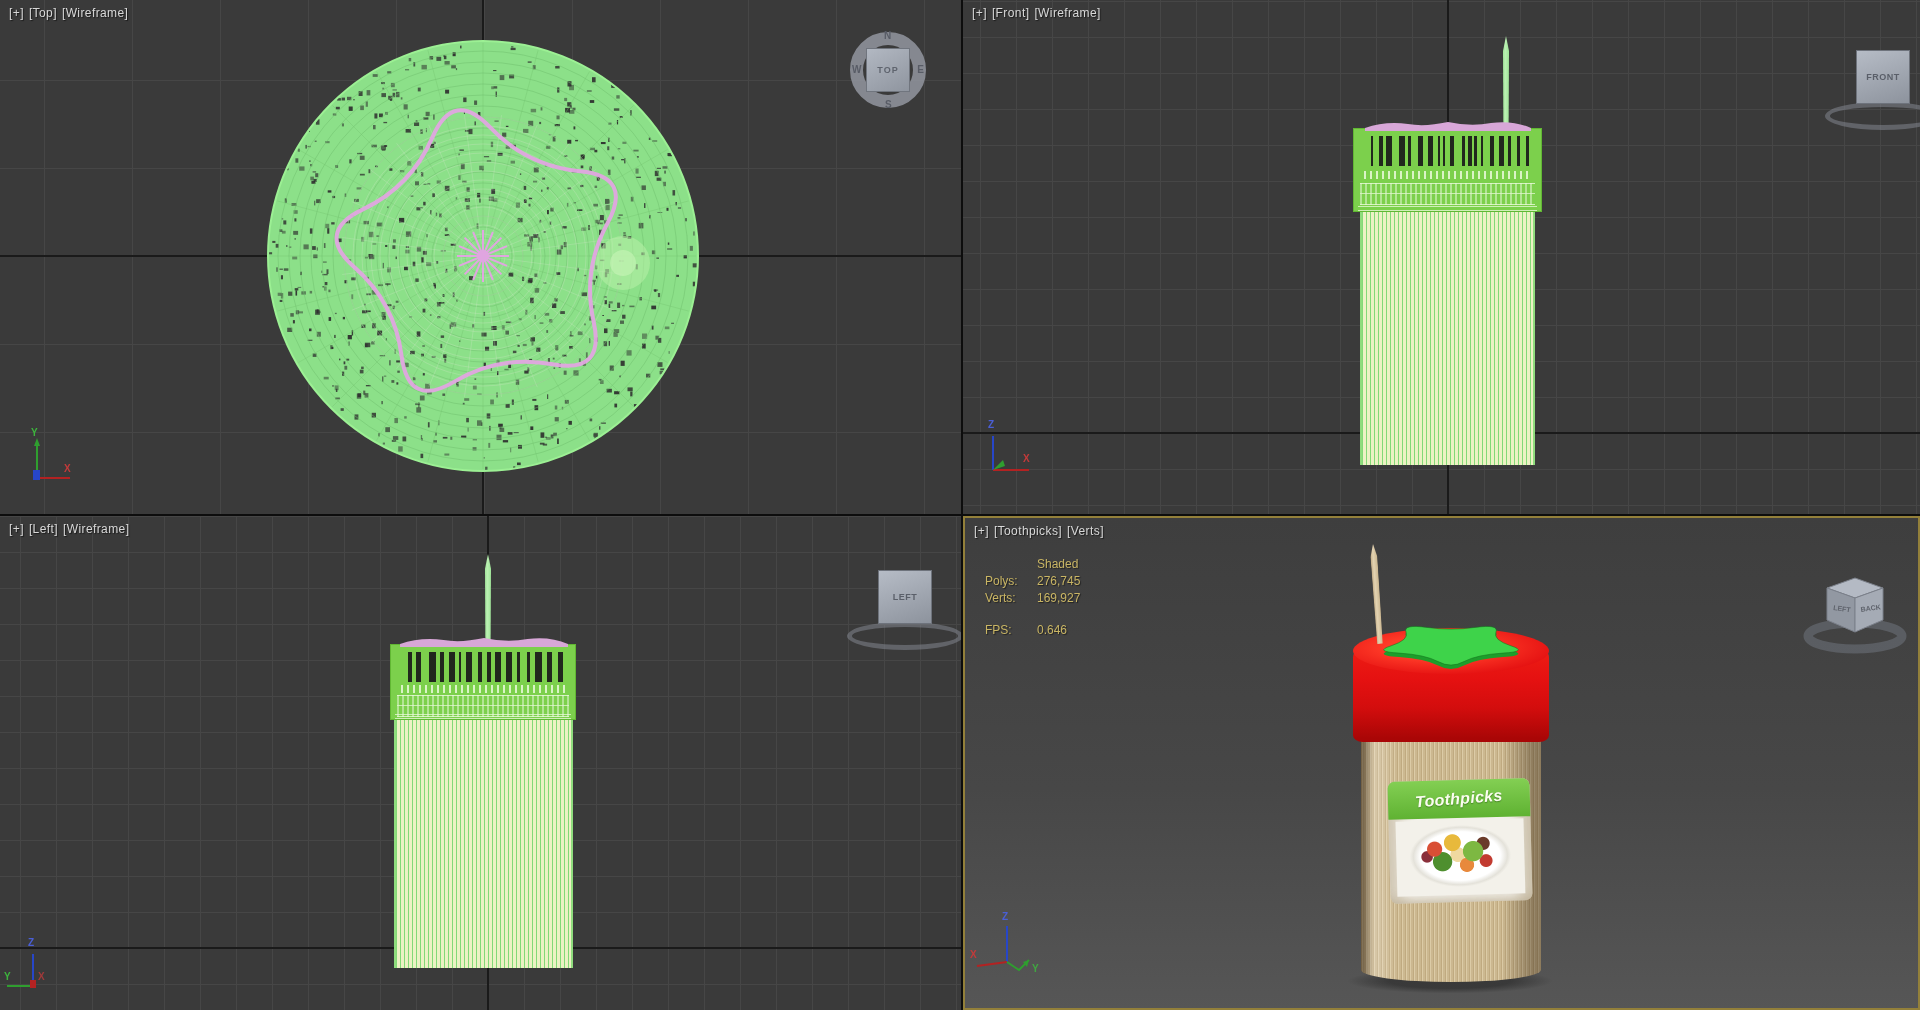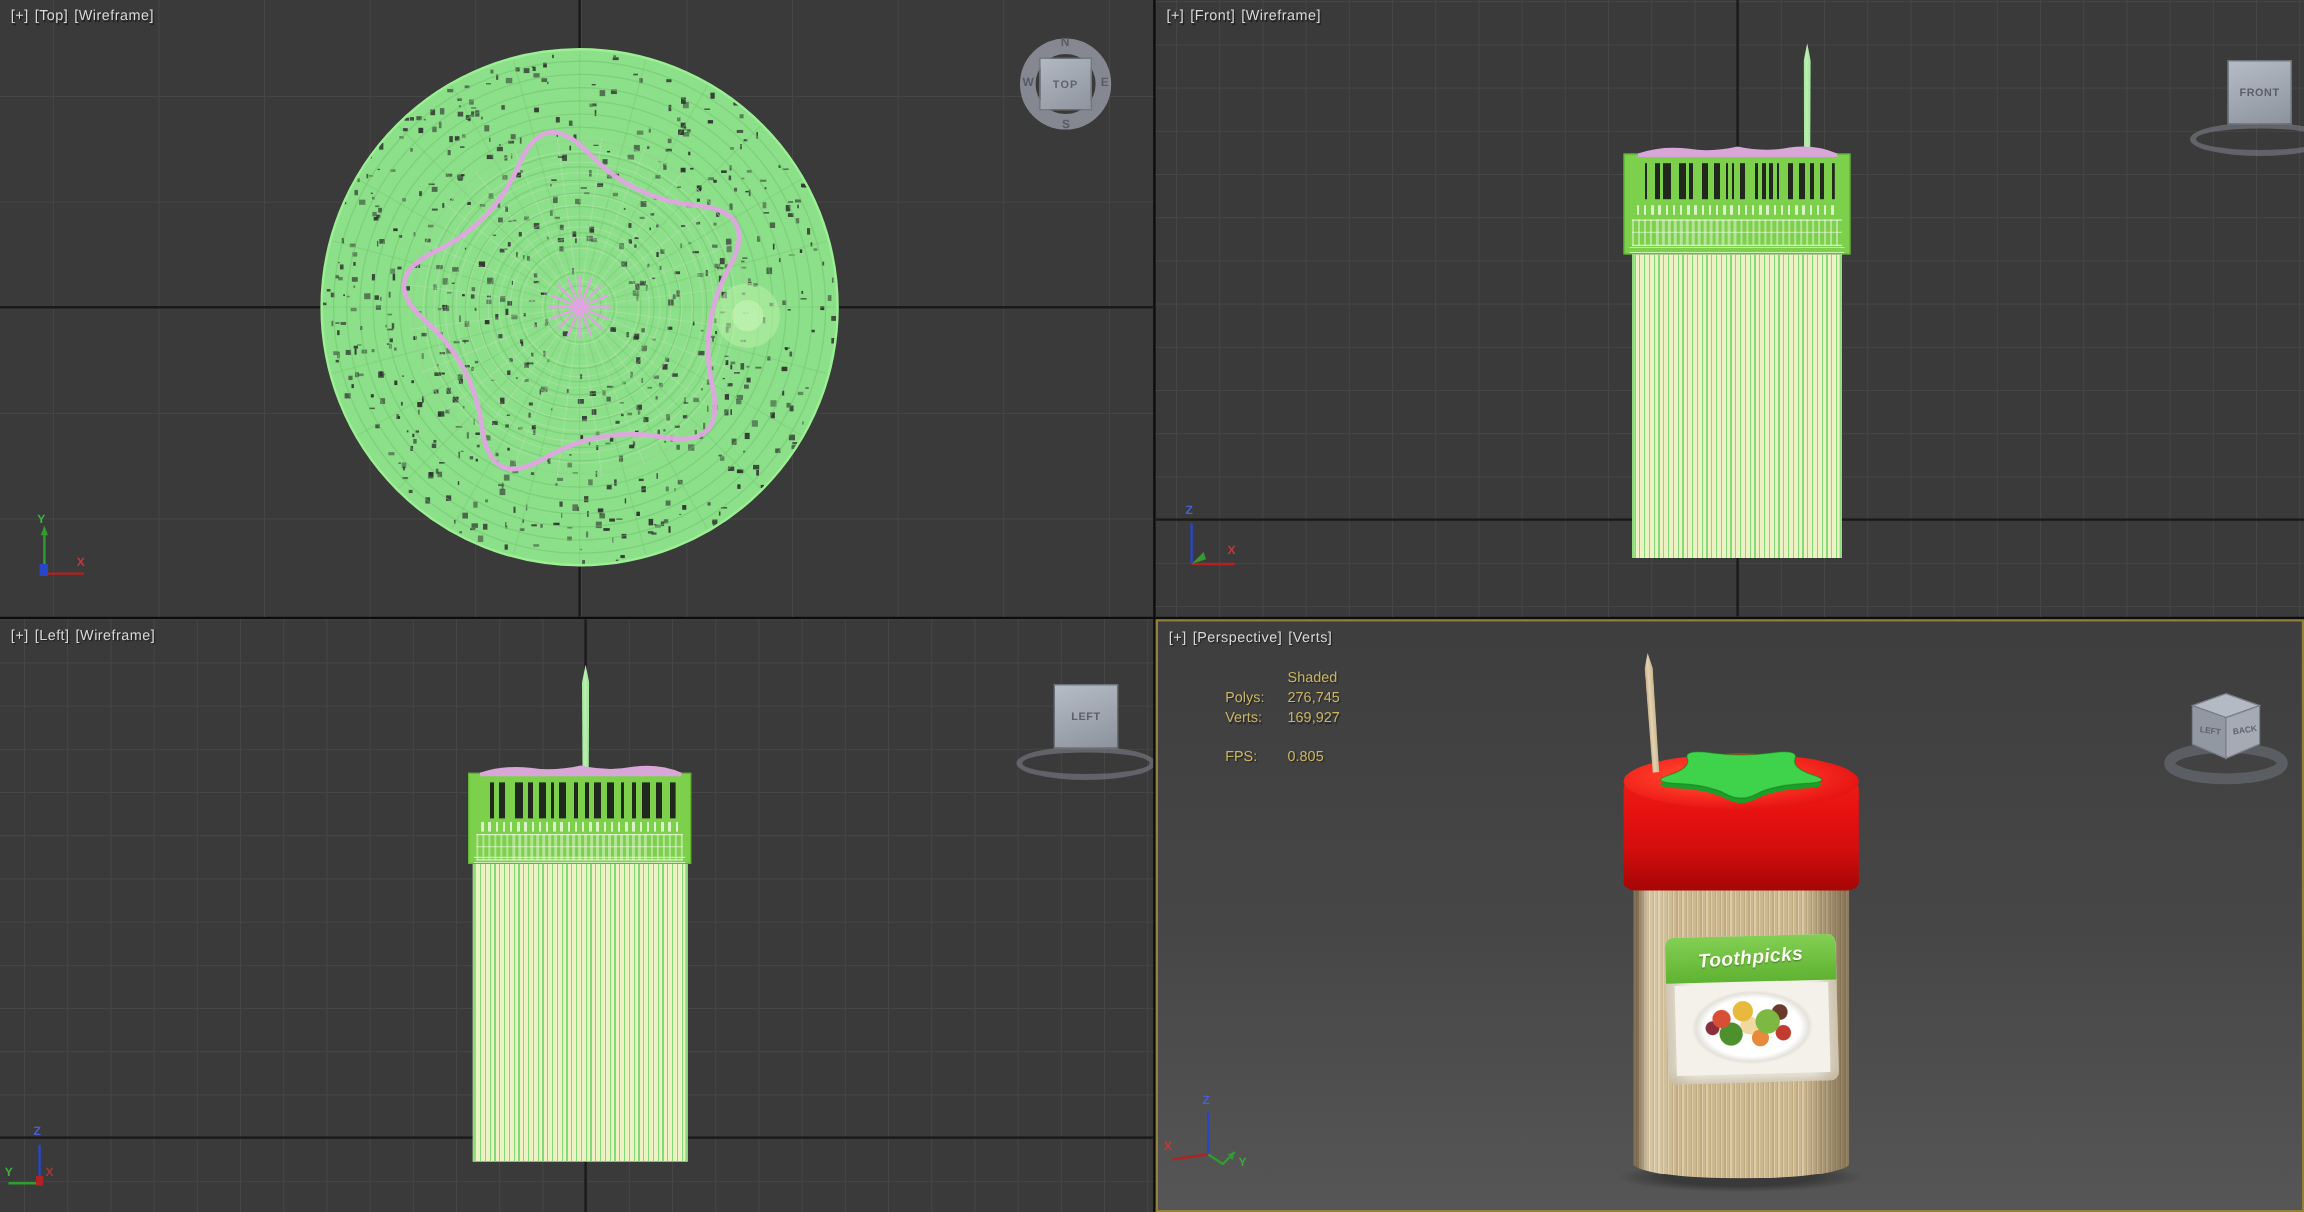--- a/index.html
+++ b/index.html
@@ -57,21 +57,21 @@
     font-size:9px;font-weight:bold;color:#5a5f69;letter-spacing:.5px;}
 
   
   .tripod{position:absolute;z-index:30;}
   .tripod text{font-family:"Liberation Sans",sans-serif;font-size:10px;font-weight:bold;}
 
   
   .stats{position:absolute;left:20px;top:38px;font-size:12px;color:#c9b564;z-index:40;line-height:17px;
     text-shadow:1px 1px 1px rgba(0,0,0,.5);}
   .stats .srow{display:flex;}
-  .stats .slab{width:52px;margin-left:36px;}
+  .stats .slab{width:52px;}
   .stats .sgap{height:15px;}
 
   
   .product{position:absolute;left:0;top:0;width:953px;height:490px;z-index:5;}
   .p-shadow{position:absolute;left:378px;top:450px;width:214px;height:26px;
     background:radial-gradient(ellipse at center,rgba(0,0,0,.32) 0 40%,transparent 68%);}
   .p-body{position:absolute;left:396px;top:220px;width:180px;height:244px;
     border-radius:3px 3px 50% 50% / 3px 3px 5% 5%;
     background-image:
       linear-gradient(90deg,rgba(40,25,10,.5) 0 1.5%,rgba(255,255,255,.20) 7% 10%,transparent 20%,transparent 78%,rgba(40,25,10,.38) 96%),
@@ -1025,40 +1025,40 @@
       </div>
       <div class="p-cap"></div>
       <svg class="p-star" id="perspStarSvg" viewBox="0 0 176 54">
         <path id="persp-star-shadow" fill="#1d9e2b" transform="translate(0,4)" d="M100.9,43.6 Q88.0,50.6 75.1,43.6 Q62.1,36.7 36.1,35.1 Q10.0,33.6 28.1,27.8 Q46.2,21.9 43.0,14.0 Q39.8,6.1 63.9,9.4 Q88.0,12.8 112.1,9.4 Q136.2,6.1 133.0,14.0 Q129.8,21.9 147.9,27.8 Q166.0,33.6 139.9,35.1 Q113.9,36.7 100.9,43.6 Z"></path>
         <path id="persp-star" fill="#3ed34a" stroke="rgba(20,115,30,.55)" stroke-width="1" d="M100.9,43.6 Q88.0,50.6 75.1,43.6 Q62.1,36.7 36.1,35.1 Q10.0,33.6 28.1,27.8 Q46.2,21.9 43.0,14.0 Q39.8,6.1 63.9,9.4 Q88.0,12.8 112.1,9.4 Q136.2,6.1 133.0,14.0 Q129.8,21.9 147.9,27.8 Q166.0,33.6 139.9,35.1 Q113.9,36.7 100.9,43.6 Z"></path>
       </svg>
       <div class="p-pick"></div>
     </div>
     <div class="vp-label">
       <span>[+]</span>
-      <span>[Perspective]</span>
+      <span>[Toothpicks]</span>
       <span>[Verts]</span>
     </div>
     <div class="stats">
       <div class="srow">
           <span class="slab"></span>
           <span>Shaded</span>
         </div>
       <div class="srow">
           <span class="slab">Polys:</span>
           <span>276,745</span>
         </div>
       <div class="srow">
           <span class="slab">Verts:</span>
           <span>169,927</span>
         </div>
       <div class="sgap"></div>
       <div class="srow">
           <span class="slab">FPS:</span>
-          <span>0.805</span>
+          <span>0.646</span>
         </div>
     </div>
     <svg class="vc" style="left:828px;top:34px" width="124" height="106">
       <ellipse cx="62" cy="84" rx="47" ry="13" fill="none" stroke="#63676e" stroke-width="9" opacity=".75"></ellipse>
       <polygon points="62,26 90,36 62,46 34,36" fill="#b4bac4" stroke="#7b808a" stroke-width="1"></polygon>
       <polygon points="34,36 62,46 62,80 34,68" fill="#9298a2" stroke="#7b808a" stroke-width="1"></polygon>
       <polygon points="62,46 90,36 90,68 62,80" fill="#a5abb5" stroke="#7b808a" stroke-width="1"></polygon>
       <text x="40" y="58" font-size="7" font-weight="bold" fill="#5f636c" transform="rotate(8 40 58)">LEFT</text>
       <text x="68" y="60" font-size="7" font-weight="bold" fill="#5f636c" transform="rotate(-8 68 60)">BACK</text>
     </svg>

